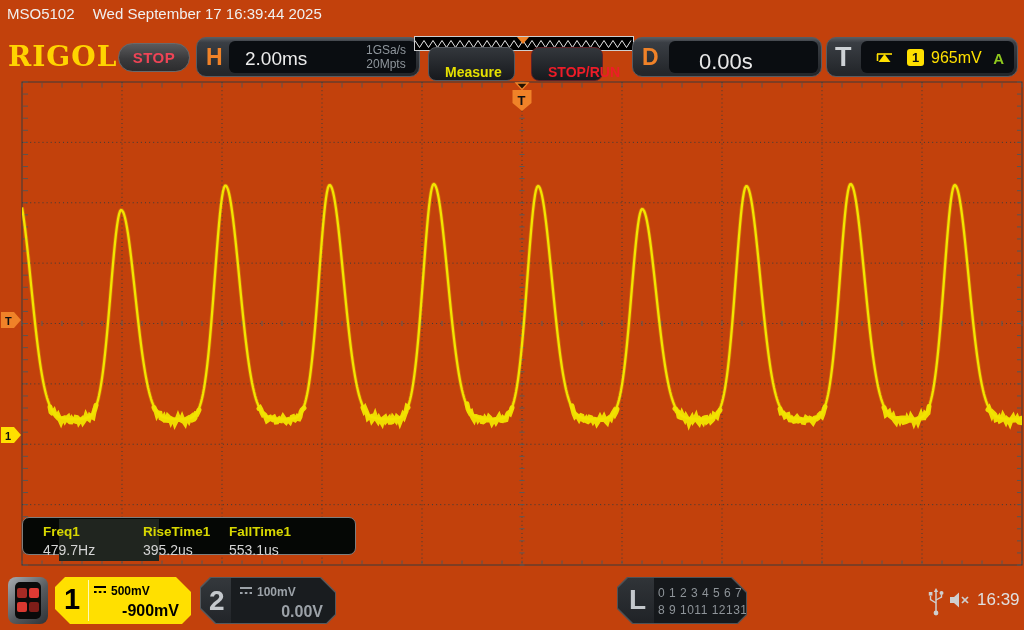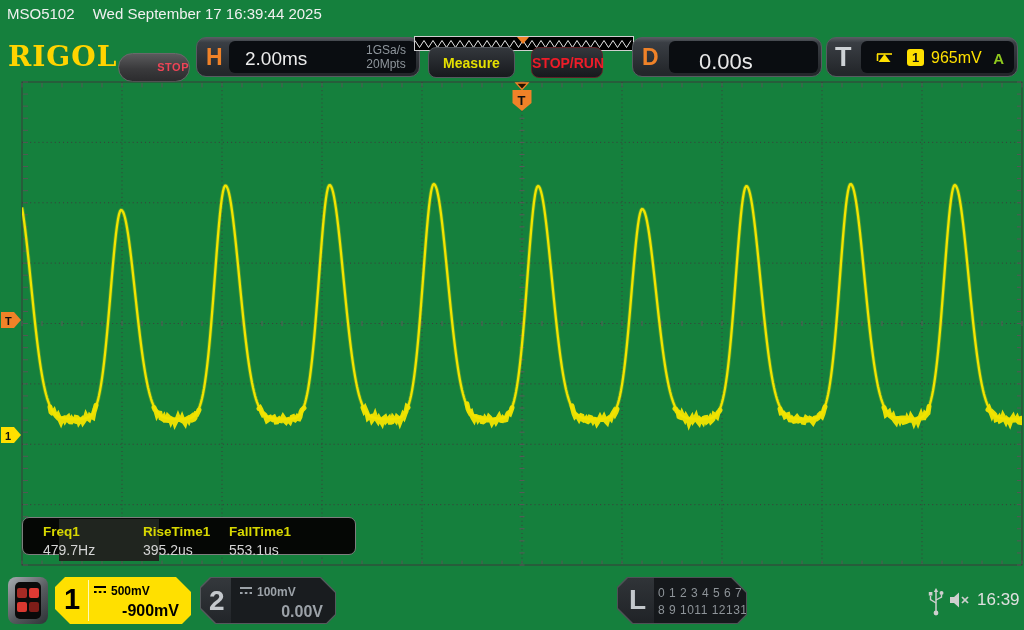--- a/index.html
+++ b/index.html
@@ -1,29 +1,29 @@
 <!DOCTYPE html>
 <html><head>
 <meta charset="utf-8">
 <style>
   html,body{margin:0;padding:0;background:#000;}
   *{box-sizing:border-box;}
-  .scope{position:relative;width:1024px;height:630px;background:#15803d;overflow:hidden;
+  .scope{position:relative;width:1024px;height:630px;background:#c2410c;overflow:hidden;
          font-family:"Liberation Sans","DejaVu Sans",sans-serif;}
 
   
   .titlebar{position:absolute;left:7px;top:5px;color:#f0f0f0;font-size:15px;}
   .titlebar .model{margin-right:14px;}
 
   
   .logo{position:absolute;left:8px;top:40px;font-family:"DejaVu Serif",serif;
         font-weight:bold;font-size:28px;color:#ffd400;letter-spacing:1px;}
   .stopbadge{position:absolute;left:118px;top:43px;width:72px;height:29px;border-radius:15px;
         background:linear-gradient(180deg,#5a5a5c,#3a3a3c 55%,#2c2c2e);border:1px solid #69696b;
-        color:#ef4456;font-weight:bold;font-size:11px;line-height:27px;text-align:right;letter-spacing:.5px;margin-top:10px;}
+        color:#ef4456;font-weight:bold;font-size:15px;line-height:27px;text-align:center;letter-spacing:.5px;}
   .blk{position:absolute;top:37px;height:40px;border-radius:10px;border:1px solid #585c62;
         background:linear-gradient(180deg,#565a60 0%,#3a3e44 12%,#24272b 90%);}
   .blk .letter{position:absolute;left:9px;top:6px;font-size:23px;font-weight:bold;color:#f08228;}
   .blk .inner{position:absolute;top:3px;bottom:3px;right:3px;background:#0a0d11;border-radius:6px;}
   .hblock{left:196px;width:224px;}
   .hblock .inner{left:32px;}
   .hblock .tb{position:absolute;left:16px;top:7px;font-size:19px;color:#ececec;}
   .hblock .rates{position:absolute;right:10px;top:2px;text-align:center;font-size:12px;
         color:#8f969c;line-height:14px;}
   .hblock .rates span{display:block;}
@@ -38,21 +38,21 @@
         border-radius:3px;color:#111;font-size:13px;font-weight:bold;text-align:center;line-height:17px;}
   .tblock .lvl{position:absolute;left:70px;top:8px;font-size:16px;color:#ffe000;}
   .tblock .mode{position:absolute;right:10px;top:9px;font-size:15px;font-weight:bold;color:#8ec81e;}
 
   .strip{position:absolute;left:414px;top:36px;width:220px;height:15px;background:#000;
         border:1px solid #cfcfcf;}
   .strip .tri{position:absolute;left:102px;top:0;width:0;height:0;
         border-left:6px solid transparent;border-right:6px solid transparent;border-top:7px solid #f08228;}
   .hbtn{position:absolute;top:47px;height:31px;border-radius:8px;border:1px solid #54585e;
         background:linear-gradient(180deg,#33373c,#17191d);font-weight:bold;font-size:14px;
-        text-align:center;padding:0;cursor:pointer;font-family:inherit;}
+        text-align:right;padding:16px;cursor:pointer;font-family:inherit;}
   .measure{left:428px;width:87px;color:#e5e000;}
   .stoprun{left:531px;width:72px;color:#ee1c28;border-color:#5e2228;}
 
   
   .panel{position:absolute;left:22px;top:517px;width:334px;height:38px;z-index:3;
         background:#050705;border:1px solid #7e7e7e;border-radius:7px;}
   .panel .hl{position:absolute;left:36px;top:1px;width:100px;height:42px;background:#20251f;}
   .panel .col{position:absolute;top:0;}
   .panel .col .lab{position:absolute;top:6px;font-size:13.5px;font-weight:600;color:#d8d800;white-space:nowrap;}
   .panel .col .val{position:absolute;top:24px;font-size:14px;color:#d4d4d4;white-space:nowrap;}

